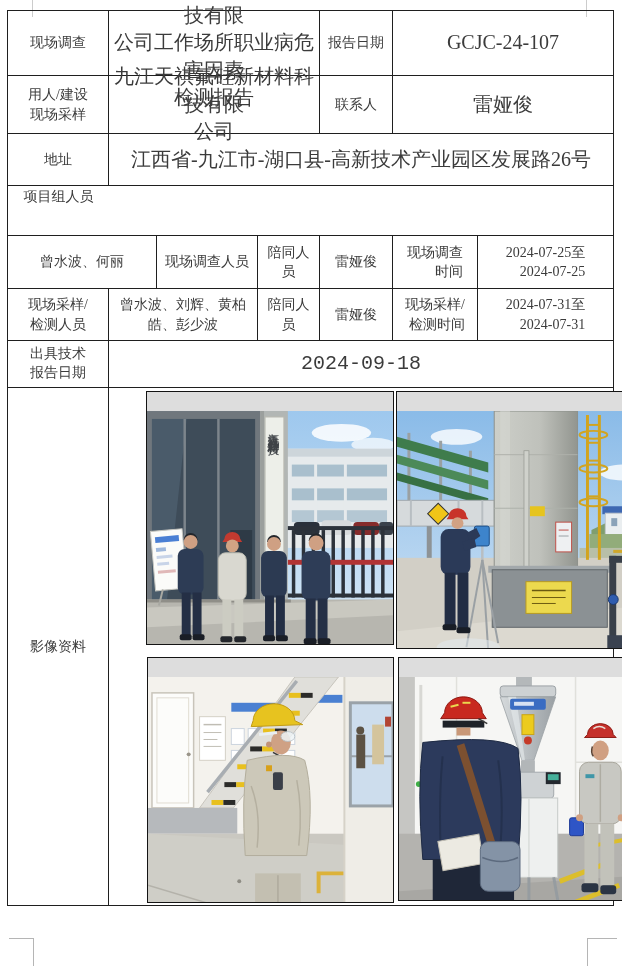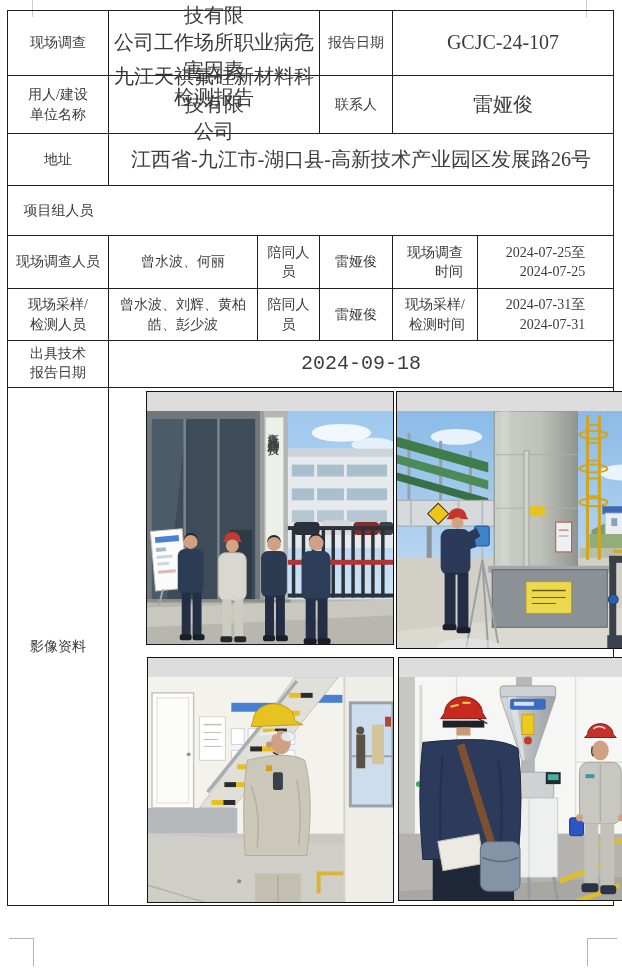--- a/index.html
+++ b/index.html
@@ -19,21 +19,21 @@
       padding:1px 2px;}
   .td:last-child{border-right:none;text-align:right;}
   .w101{width:101px;flex:none;}
   .w211{width:211px;flex:none;}
   .w73{width:73px;flex:none;}
   .w149{width:149px;flex:none;}
   .w62{width:62px;flex:none;}
   .w85{width:85px;flex:none;text-align:right;}
   .grow{flex:1;}
   .big{font-size:20px;}
-  .r1{height:65px;} .r2{height:58px;} .r3{height:52px;} .r4{height:50px;}
+  .r1{height:65px;} .r2{height:58px;} .r3{height:52px;} .r4{height:50px;flex-direction:column;}
   .r5{height:53px;} .r6{height:52px;} .r7{height:47px;font-family:Liberation Mono, monospace;} .r8{height:517px;gap:35px;}
   .media{position:relative;padding:0;display:block;}
   .photo{position:absolute;border:1px solid #141414;background:#dddddd;overflow:hidden;box-sizing:border-box;}
   .photo svg{display:block;width:100%;height:100%;}
   .p1{left:2px;top:3px;width:248px;height:254px;}
   .p2{left:252px;top:3px;width:250px;height:258px;}
   .p3{left:3px;top:269px;width:247px;height:246px;}
   .p4{left:254px;top:269px;width:245px;height:244px;}
 </style>
 </head>
@@ -52,39 +52,39 @@
       <div class="td w101">现场调查</div>
       <div class="td w211 big">九江天祺氟硅新材料科技有限
 公司工作场所职业病危害因素
 检测报告</div>
       <div class="td w73">报告日期</div>
       <div class="td grow big">GCJC-24-107</div>
     </div>
 
     <div class="tr r2">
       <div class="td w101">用人/建设
-单位名称</div>
+现场采样</div>
       <div class="td w211 big">九江天祺氟硅新材料科技有限
 公司</div>
       <div class="td w73">联系人</div>
       <div class="td grow big">雷娅俊</div>
     </div>
 
     <div class="tr r3">
       <div class="td w101">地址</div>
       <div class="td grow big">江西省-九江市-湖口县-高新技术产业园区发展路26号</div>
     </div>
 
     <div class="tr r4">
       <div class="td w101">项目组人员</div>
     </div>
 
     <div class="tr r5">
+      <div class="td w149">曾水波、何丽</div>
       <div class="td w101">现场调查人员</div>
-      <div class="td w149">曾水波、何丽</div>
       <div class="td w62">陪同人
 员</div>
       <div class="td w73">雷娅俊</div>
       <div class="td w85">现场调查
 时间</div>
       <div class="td grow">2024-07-25至
 2024-07-25</div>
     </div>
 
     <div class="tr r6">

